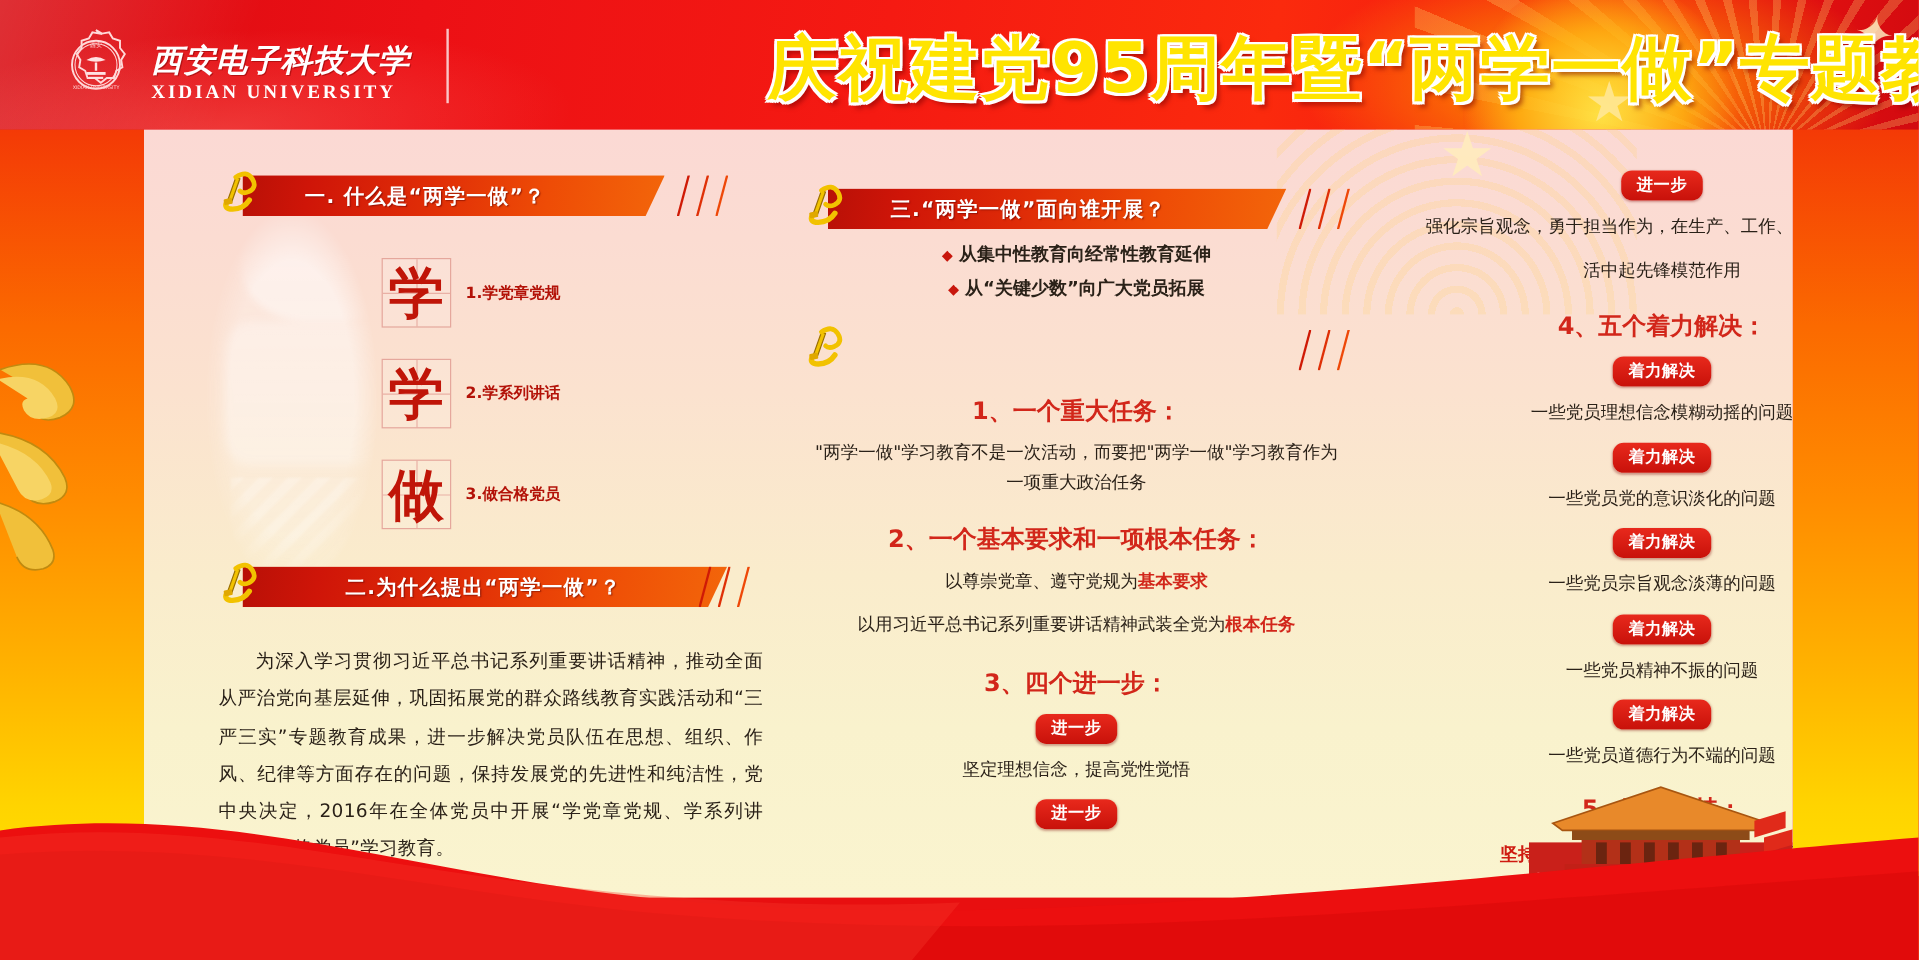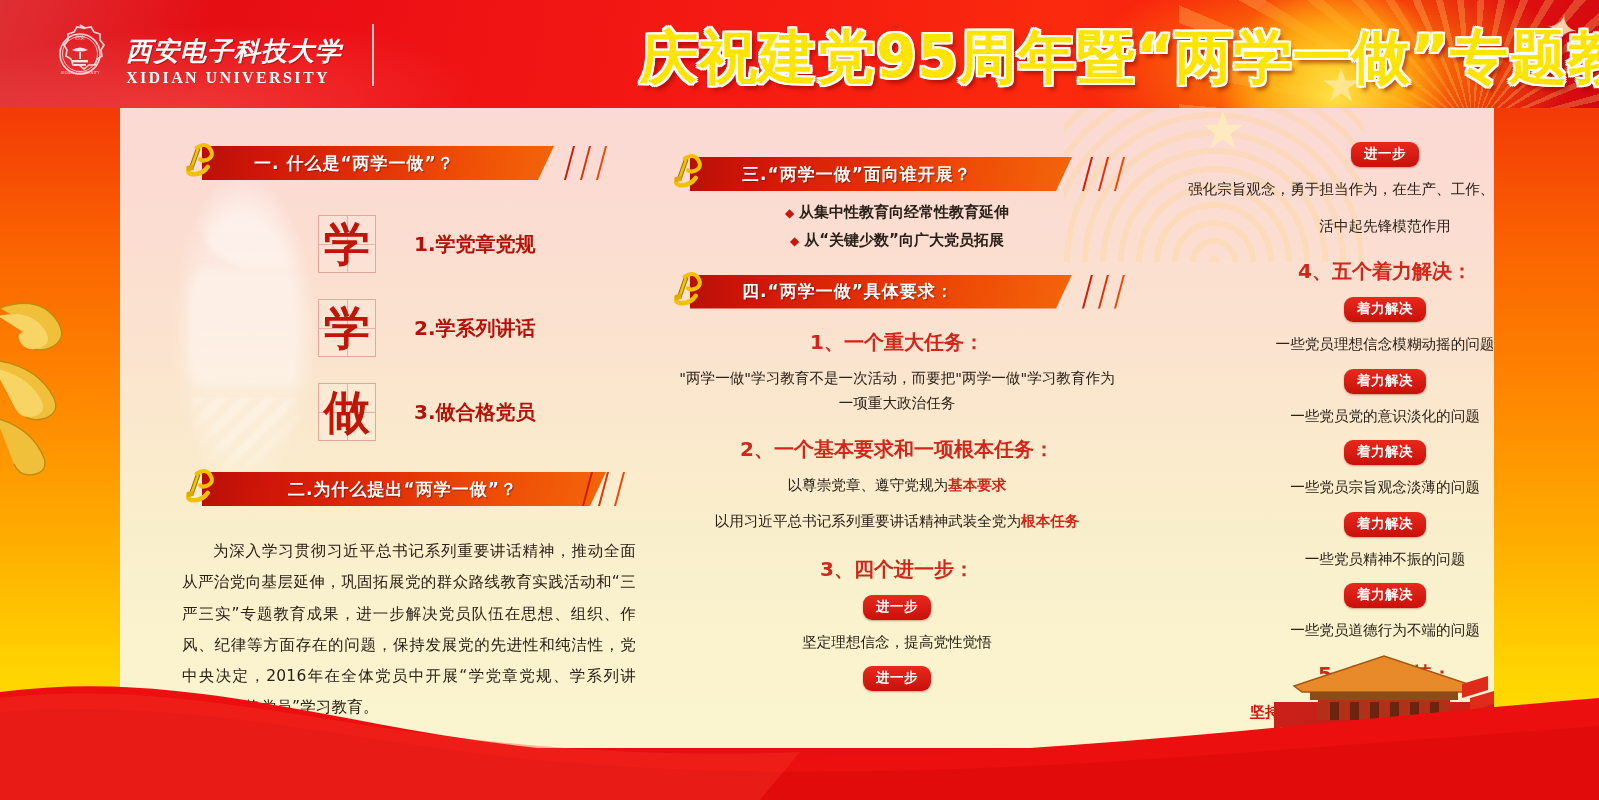--- a/index.html
+++ b/index.html
@@ -151,21 +151,21 @@
   .char-box{
     width:56px;height:56px;border:1px solid #e5a79c;position:relative;
     display:flex;align-items:center;justify-content:center;
     font-size:46px;line-height:1;color:#c01508;font-weight:bold;
     font-family:"DejaVu Serif","Liberation Serif",serif;
     background:rgba(255,255,255,.12);
   }
   .char-box::before{content:"";position:absolute;left:0;right:0;top:50%;border-top:1px solid rgba(229,167,156,.85);}
   .char-box::after{content:"";position:absolute;top:0;bottom:0;left:50%;border-left:1px solid rgba(229,167,156,.85);}
   .char-box b{position:relative;z-index:2;}
-  .char-label{margin-left:38px;font-size:20px;font-weight:bold;color:#b31208;}
+  .char-label{margin-left:12px;font-size:13px;font-weight:bold;color:#b31208;}
 
   
   .para{
     margin-top:30px;padding:0 4px 0 4px;font-size:15.5px;line-height:2.02;color:#2a2118;
     text-align:justify;text-indent:2em;letter-spacing:.2px;
   }
 
   
   .big-red{
     text-align:center;margin-top:16px;font-size:34px;font-weight:bold;color:#d8241a;letter-spacing:14px;
@@ -345,23 +345,20 @@
       <div class="sec" style="margin-top:20px;">
         <div class="emblem">
           <svg width="46" height="46" viewBox="0 0 46 46">
             <g transform="translate(23,23) rotate(-12)">
               <path d="M-13 6 L-2 -12 L1 -10 L-10 8 Z" fill="#f2c200" stroke="#9a6f00" stroke-width="1"></path>
               <path d="M-2 -12 q10 -4 13 4 q3 8 -5 10 q-5 1 -7 -2" fill="none" stroke="#f2c200" stroke-width="4" stroke-linecap="round"></path>
               <path d="M-14 7 q-3 4 2 6 q10 3 17 -4" fill="none" stroke="#f2c200" stroke-width="4.5" stroke-linecap="round"></path>
               <rect x="-16" y="4" width="7" height="5" rx="1" fill="#e0a800"></rect>
             </g>
           </svg>
-        </div>
-        <div class="bar" style="width:382px;">
-          <span>四.“两学一做”具体要求：</span>
         </div>
         <div class="slashes" style="left:416px;">
             <i></i>
             <i></i>
             <i></i>
           </div>
       </div>
 
       <div class="num-head">1、一个重大任务：</div>
       <div class="body-line">"两学一做"学习教育不是一次活动，而要把"两学一做"学习教育作为</div>

